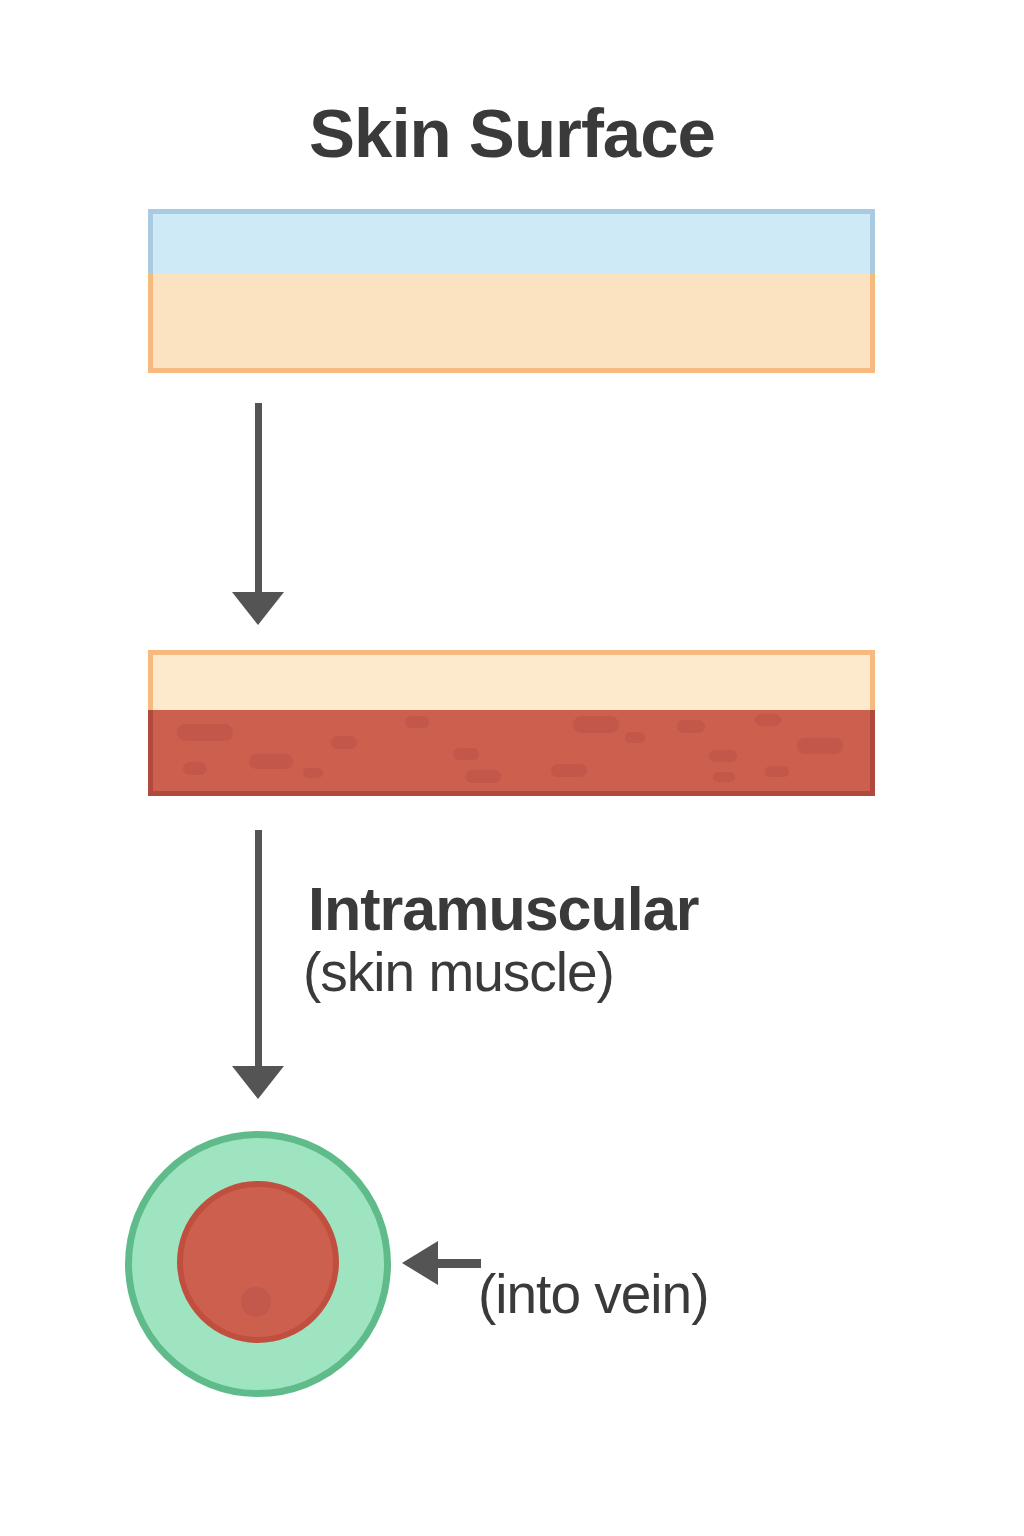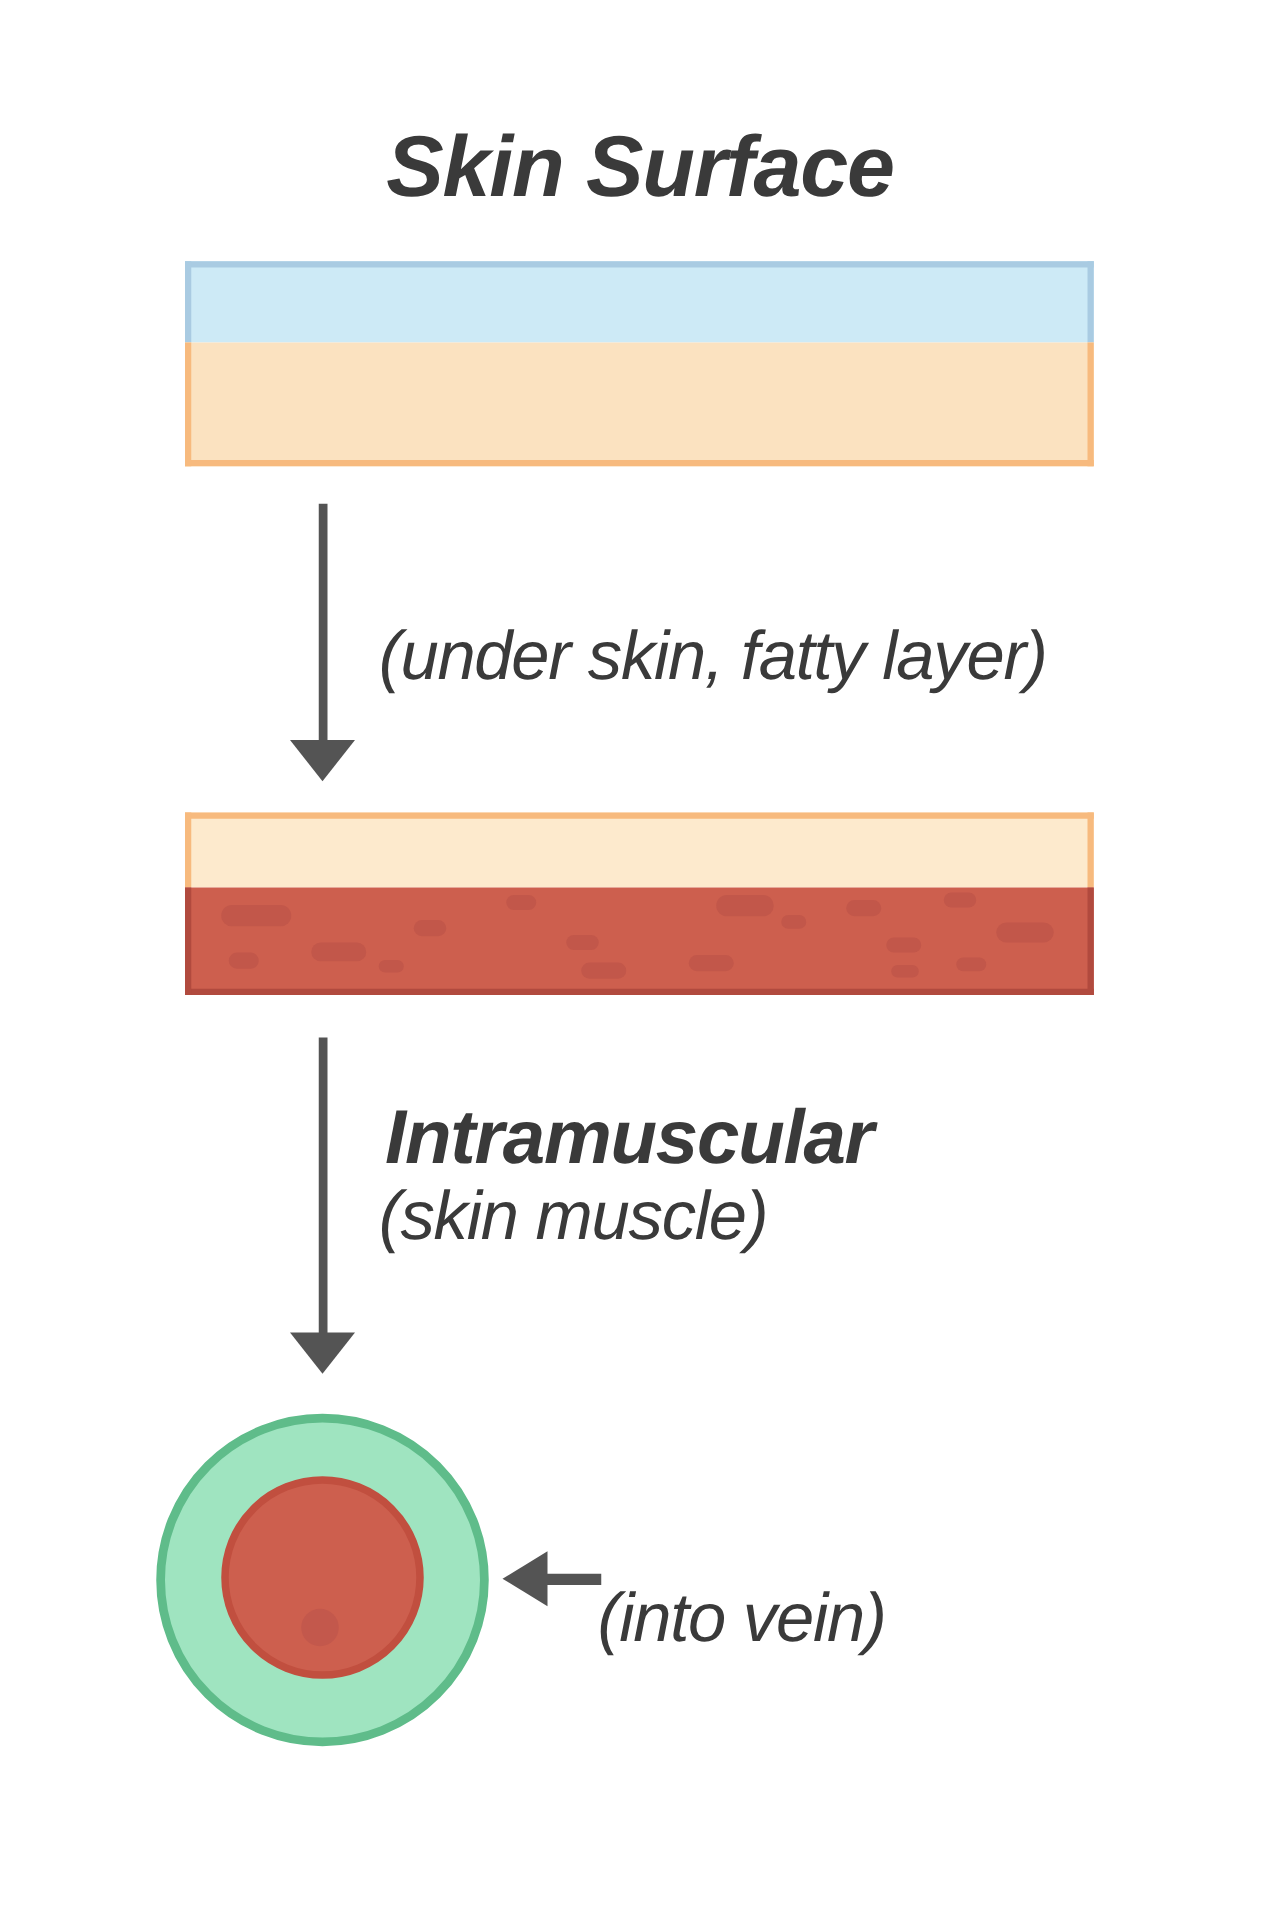--- a/index.html
+++ b/index.html
@@ -3,21 +3,20 @@
 <meta charset="utf-8">
 <style>
   html,body{margin:0;padding:0;background:#fff;}
   .canvas{
     position:relative;
     width:1024px;height:1484px;
     background:var(--background,#ffffff);
     font-family:"Liberation Sans", sans-serif;
     color:var(--text,#3a3a3a);
     overflow:hidden;
-    font-style:italic;
   }
   .title{
     position:absolute;top:94px;left:0;width:1024px;
     text-align:center;
     font-size:69px;font-weight:700;letter-spacing:-1px;
   }
   
   .bar{position:absolute;left:148px;width:727px;box-sizing:border-box;}
   .seg{box-sizing:border-box;position:relative;}
   .bar-skin{top:209px;height:164px;}
@@ -125,21 +124,20 @@
   <div class="title">Skin Surface</div>
 
   <div class="bar bar-skin">
     <div class="seg seg-skin"></div>
     <div class="seg seg-fat"></div>
   </div>
 
   <div class="arrow-shaft-v shaft-1"></div>
   <div class="arrow-head-down head-1"></div>
 
-  <div class="route-detail sub-detail">(under skin, fatty layer)</div>
 
   <div class="bar bar-muscle">
     <div class="seg seg-fat-light"></div>
     <div class="seg seg-muscle" id="muscle-seg">
         <div class="speckle" style="left: 24px; top: 14px; width: 56px; height: 17px;"></div>
         <div class="speckle" style="left: 30px; top: 52px; width: 24px; height: 13px;"></div>
         <div class="speckle" style="left: 96px; top: 44px; width: 44px; height: 15px;"></div>
         <div class="speckle" style="left: 178px; top: 26px; width: 26px; height: 13px;"></div>
         <div class="speckle" style="left: 252px; top: 6px; width: 24px; height: 12px;"></div>
         <div class="speckle" style="left: 300px; top: 38px; width: 26px; height: 12px;"></div>

